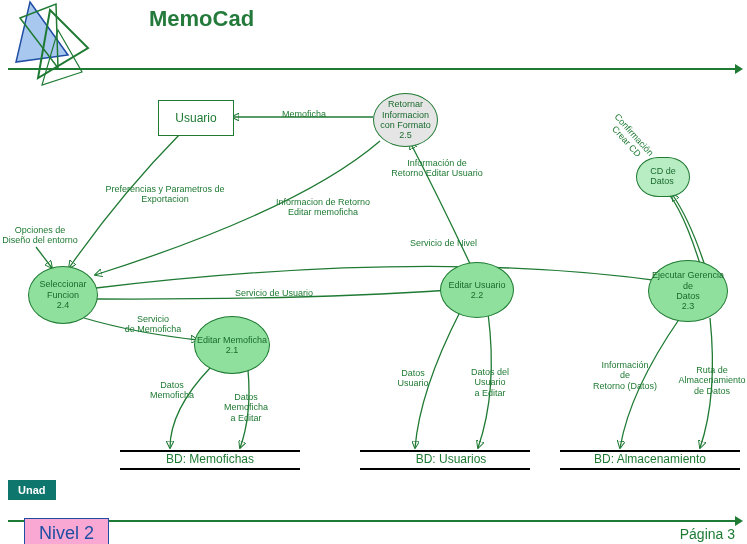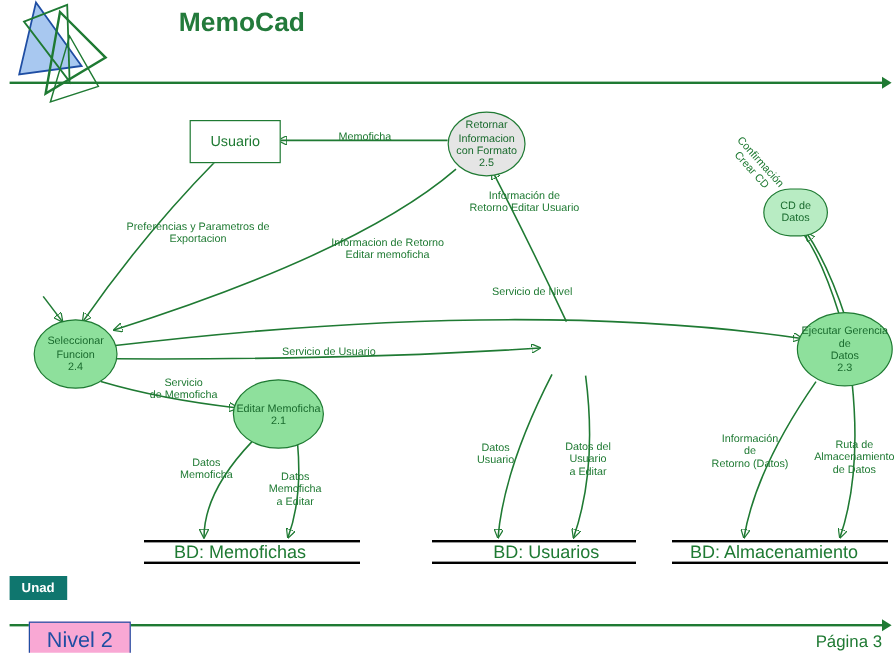--- a/index.html
+++ b/index.html
@@ -10,23 +10,23 @@
   .hr-top-arr{position:absolute;left:735px;top:64px;width:0;height:0;border-left:8px solid #1f7a33;border-top:5px solid transparent;border-bottom:5px solid transparent}
   .hr-bot{position:absolute;left:8px;top:520px;width:731px;height:2px;background:#1f7a33}
   .hr-bot-arr{position:absolute;left:735px;top:516px;width:0;height:0;border-left:8px solid #1f7a33;border-top:5px solid transparent;border-bottom:5px solid transparent}
   .unad{position:absolute;left:8px;top:480px;background:#0f766e;color:#fff;padding:4px 10px;font-size:11px;font-weight:bold}
   .nivel{position:absolute;left:24px;top:518px;background:#f9a8d4;border:1px solid #1f4ea3;color:#1f4ea3;font-weight:normal;font-size:18px;padding:4px 14px}
   .pagina{position:absolute;right:12px;top:526px;color:#1f7a33;font-size:14px}
   
   .rect{position:absolute;border:1.5px solid #1f7a33;background:#fff;color:#1f7a33;display:flex;align-items:center;justify-content:center;font-size:12px;text-align:center}
   .proc{position:absolute;border-radius:50%;background:#8ee09c;border:1.5px solid #1f7a33;color:#1a6b2e;display:flex;align-items:center;justify-content:center;text-align:center;font-size:9px;line-height:1.15}
   .proc.lt{background:#e5e5e5}
-  .cloud{position:absolute;border:1.5px solid #1f7a33;background:#b8ecc3;color:#1a6b2e;border-radius:50%/60%;display:flex;align-items:center;justify-content:center;font-size:9px;text-align:center;line-height:1.1}
+  .cloud{position:absolute;border:1.5px solid #1f7a33;background:#b8ecc3;color:#1a6b2e;border-radius:50%/60%;display:flex;align-items:center;justify-content:center;font-size:9px;line-height:1.1}
   .ds-line{position:absolute;height:2px;background:#000}
-  .ds-lbl{position:absolute;color:#1f7a33;font-size:15px;text-align:left}
+  .ds-lbl{position:absolute;color:#1f7a33;font-size:12px;text-align:center}
   .flowlbl{position:absolute;color:#1f7a33;font-size:9px;text-align:center;line-height:1.15}
   svg.conn{position:absolute;left:0;top:0;width:747px;height:544px;pointer-events:none}
   svg.conn path{fill:none;stroke:#1f7a33;stroke-width:1.3}
 </style>
 </head>
 <body>
 <div class="page">
 
 <div class="title">MemoCad</div>
 <div class="logo">
@@ -81,35 +81,37 @@
 
   <path d="M705,266 Q690,220 672,194" marker-end="url(#ah)"></path>
 </svg>
 
 <div class="rect" style="left:158px;top:100px;width:74px;height:34px">Usuario</div>
 
 <div class="proc lt" style="left:373px;top:93px;width:63px;height:52px">Retornar<br>Informacion<br>con Formato<br>2.5</div>
 
 <div class="cloud" style="left:636px;top:157px;width:52px;height:38px">CD de<br>Datos</div>
 
+<div class="flowlbl" style="left:0px;top:225px;width:80px">Opciones de<br>Diseño del entorno</div>
 
 <div class="proc" style="left:28px;top:266px;width:68px;height:56px">Seleccionar<br>Funcion<br>2.4</div>
 
 <div class="proc" style="left:194px;top:316px;width:74px;height:56px">Editar Memoficha<br>2.1</div>
 
+<div class="proc" style="left:440px;top:262px;width:72px;height:54px">Editar Usuario<br>2.2</div>
 
-<div class="proc" style="left:664px;top:260px;width:78px;height:60px">Ejecutar Gerencia<br>de<br>Datos<br>2.3</div>
+<div class="proc" style="left:648px;top:260px;width:78px;height:60px">Ejecutar Gerencia<br>de<br>Datos<br>2.3</div>
 
 <div class="ds-line" style="left:120px;top:450px;width:180px"></div>
 <div class="ds-line" style="left:120px;top:468px;width:180px"></div>
 <div class="ds-lbl" style="left:145px;top:452px;width:130px">BD: Memofichas</div>
 
 <div class="ds-line" style="left:360px;top:450px;width:170px"></div>
 <div class="ds-line" style="left:360px;top:468px;width:170px"></div>
-<div class="ds-lbl" style="left:411px;top:452px;width:110px">BD: Usuarios</div>
+<div class="ds-lbl" style="left:396px;top:452px;width:110px">BD: Usuarios</div>
 
 <div class="ds-line" style="left:560px;top:450px;width:180px"></div>
 <div class="ds-line" style="left:560px;top:468px;width:180px"></div>
 <div class="ds-lbl" style="left:575px;top:452px;width:150px">BD: Almacenamiento</div>
 
 <div class="flowlbl" style="left:282px;top:109px">Memoficha</div>
 <div class="flowlbl" style="left:377px;top:158px;width:120px">Información de<br>Retorno Editar Usuario</div>
 <div class="flowlbl" style="left:595px;top:128px;width:70px;transform:rotate(48deg)">Confirmación<br>Crear CD</div>
 <div class="flowlbl" style="left:258px;top:197px;width:130px">Informacion de Retorno<br>Editar memoficha</div>
 <div class="flowlbl" style="left:85px;top:184px;width:160px">Preferencias y Parametros de<br>Exportacion</div>

